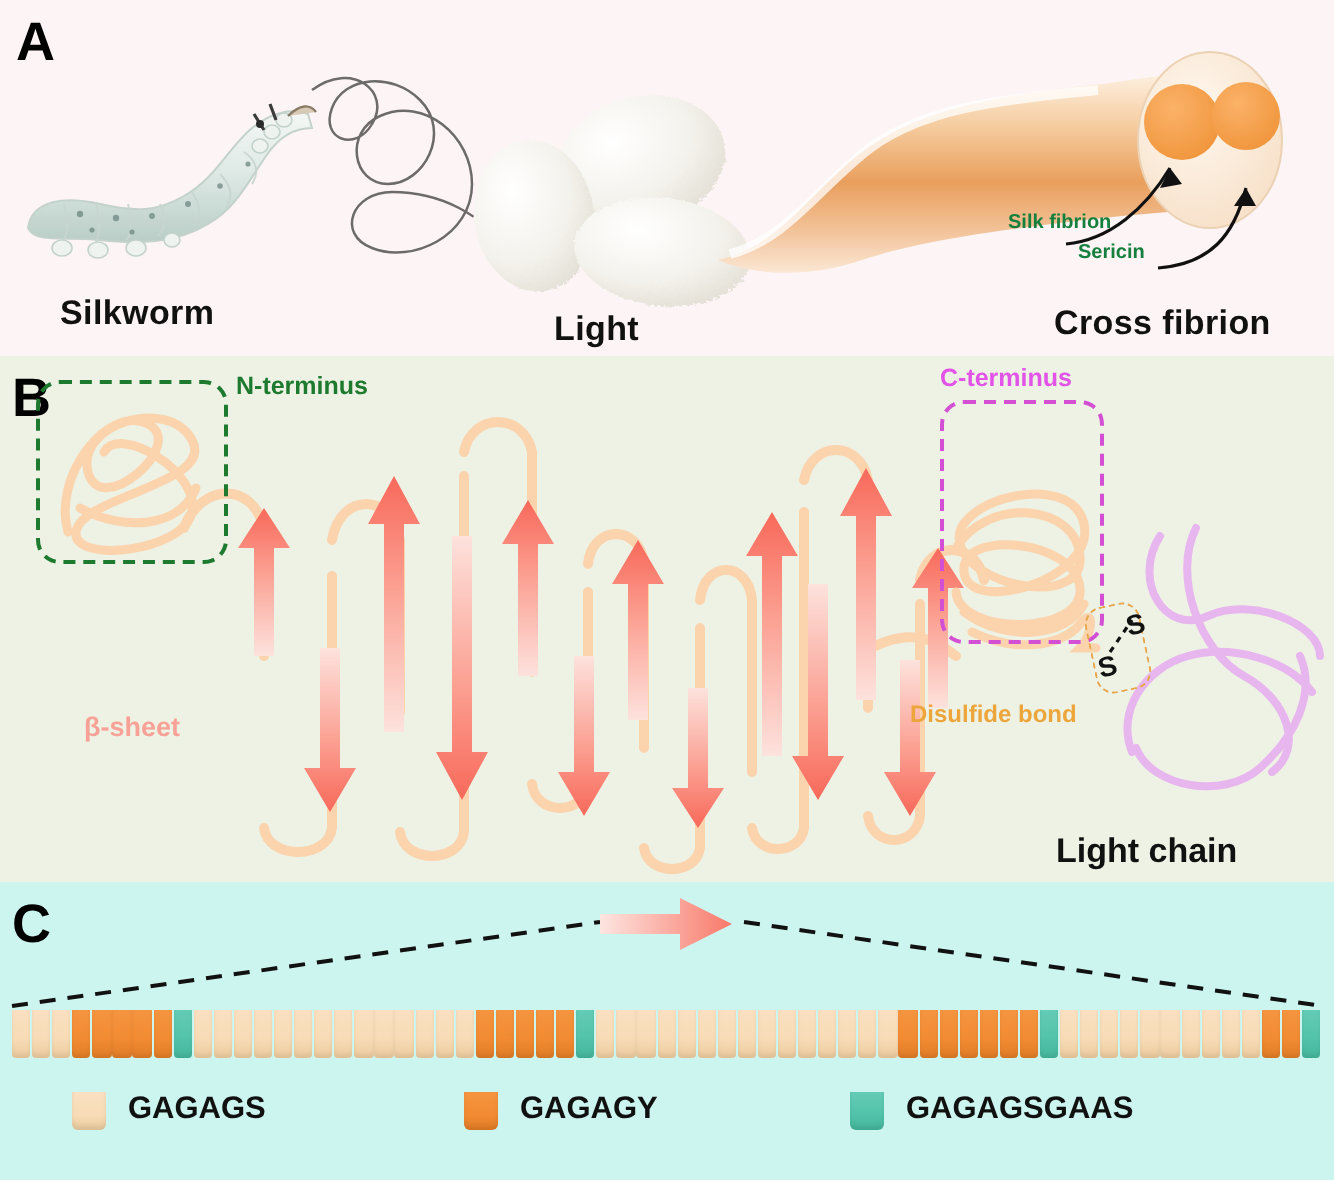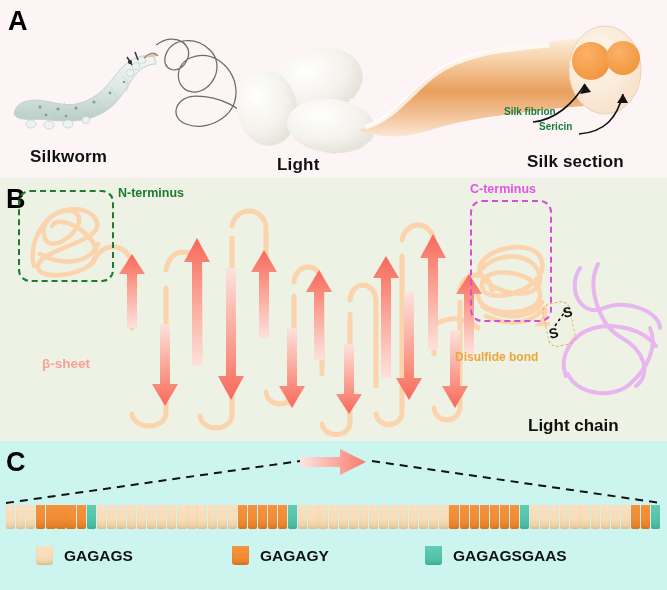--- a/index.html
+++ b/index.html
@@ -61,21 +61,21 @@
   }
   .seqBlk{
     flex:1 1 0;margin-right:.9px;border-radius:0 0 2px 2px;
     box-shadow:inset 0 -2px 2px rgba(0,0,0,.06);
   }
   .c-gagags{background:linear-gradient(180deg,#fae0c0 0%,#f7dcb6 60%,#eccb9e 100%);}
   .c-gagagy{background:linear-gradient(180deg,#f59440 0%,#f28b32 60%,#e07c27 100%);}
   .c-gagagsgaas{background:linear-gradient(180deg,#64cbb4 0%,#52c3aa 60%,#44b69c 100%);}
 
   #legend{position:absolute;left:0;top:105px;width:667px;height:34px;}
-  .legItem{position:absolute;display:flex;align-items:center;}
+  .legItem{position:absolute;display:flex;align-items:flex-start;}
   .legSwatch{
     width:17px;height:19px;border-radius:0 0 3px 3px;margin-right:11px;
     box-shadow:inset 0 -2px 2px rgba(0,0,0,.07);
   }
   .legText{font-weight:bold;font-size:15.5px;color:#111;white-space:nowrap;}
   #leg0{left:36px;top:0;}
   #leg1{left:232px;top:0;}
   #leg2{left:425px;top:0;}
 
   .svgLayer{position:absolute;left:0;top:0;width:667px;height:100%;pointer-events:none;}
@@ -188,21 +188,21 @@
       <g fill="none" stroke="#111" stroke-width="1.6">
         <path d="M178,114 C200,112 218,96 230,76"></path>
         <path d="M224,126 C250,124 262,110 268,86"></path>
       </g>
       <path d="M230,76 L225,86 L236,84 Z" fill="#111"></path>
       <path d="M268,86 L262,95 L273,95 Z" fill="#111"></path>
     </svg>
 
     <div class="capA" style="left:30px;top:147px;">Silkworm</div>
     <div class="capA" style="left:277px;top:155px;">Light</div>
-    <div class="capA" style="left:527px;top:152px;">Silk section</div>
+    <div class="capA" style="left:527px;top:152px;">Cross fibrion</div>
 
     <div class="annoA" style="left:504px;top:106px;">Silk fibrion</div>
     <div class="annoA" style="left:539px;top:121px;">Sericin</div>
   </div>
 
   <div class="panel" id="panelB">
     <div class="panel-letter" style="left:6px;top:8px;">B</div>
 
     <svg class="svgLayer" viewBox="0 0 667 263">
       <defs>

